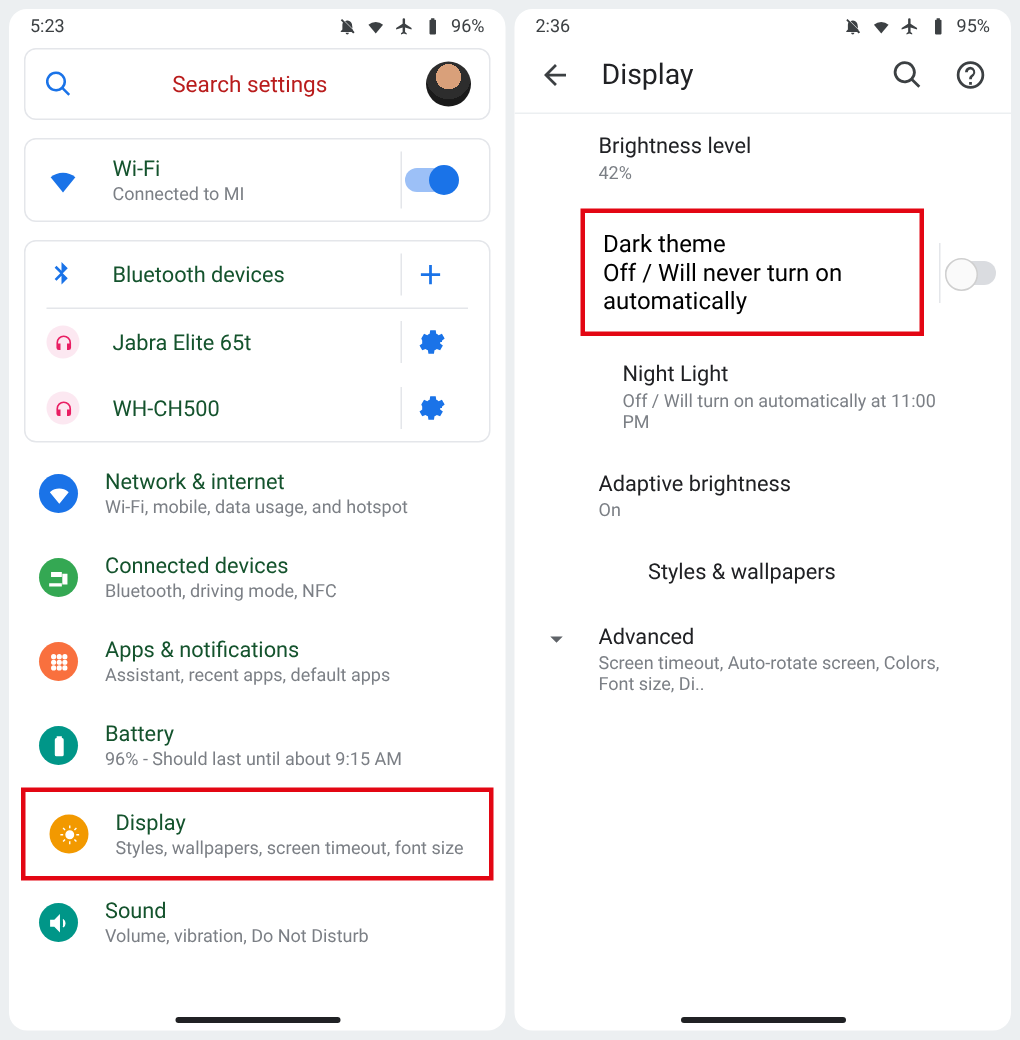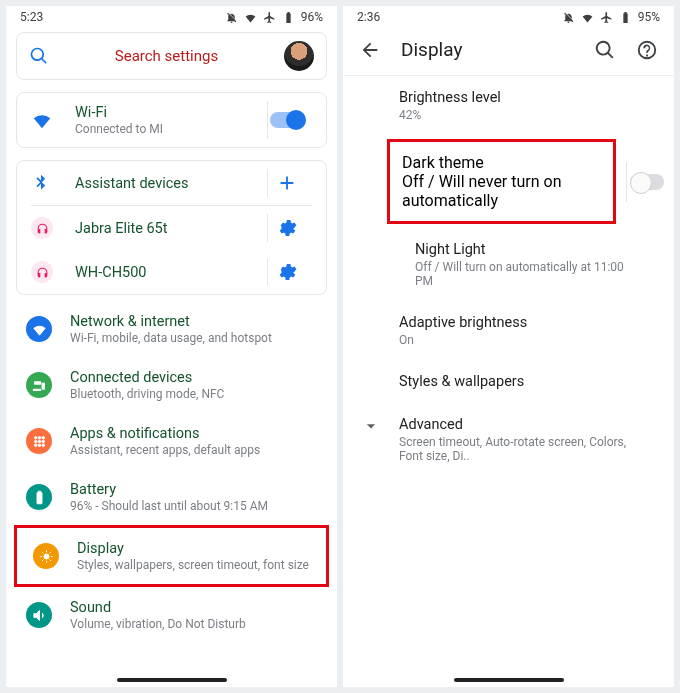--- a/index.html
+++ b/index.html
@@ -10,21 +10,21 @@
     gap: 6px;
     padding: 6px;
     width: 680px;
     height: 693px;
     overflow: hidden;
   }
   .phone {
     background: #ffffff;
     width: 334px;
     height: 681px;
-    border-radius: 0;
+    border-radius: 12px;
     display: flex;
     flex-direction: column;
     position: relative;
     overflow: hidden;
   }
   
   .status {
     display: flex;
     justify-content: space-between;
     align-items: center;
@@ -146,21 +146,21 @@
   </div>
 
   <div class="card">
     <div class="row">
       <div class="iconwrap">
           <svg width="20" height="20" viewBox="0 0 24 24">
             <path fill="#1a73e8" d="M12 2l5 5-4 4 4 4-5 5V13l-4 4-1.5-1.5L11 11 6.5 6.5 8 5l4 4z"></path>
           </svg>
         </div>
       <div class="txt">
-          <div class="title">Assistant devices</div>
+          <div class="title">Bluetooth devices</div>
         </div>
       <div class="vline"></div>
       <div class="tail">
           <svg width="22" height="22" viewBox="0 0 24 24">
             <path fill="#1a73e8" d="M11 5h2v6h6v2h-6v6h-2v-6H5v-2h6z"></path>
           </svg>
         </div>
     </div>
     <div class="divider"></div>
     <div class="row">
@@ -358,21 +358,21 @@
           <div class="sub">Off / Will turn on automatically at 11:00 PM</div>
         </div>
       </div>
       <div class="r-row" style="position: relative;">
         <div class="lead"></div>
         <div class="txt" style="flex:1">
           <div class="title">Adaptive brightness</div>
           <div class="sub">On</div>
         </div>
       </div>
-      <div class="r-row" style="position: relative;">
+      <div class="r-row" style="position: relative; margin-left: 33px;">
         <div class="lead"></div>
         <div class="txt" style="flex:1">
           <div class="title">Styles &amp; wallpapers</div>
         </div>
       </div>
       <div class="r-row" style="position: relative;">
         <div class="lead">
           <svg width="20" height="20" viewBox="0 0 24 24">
             <path fill="#5f6368" d="M7 10l5 5 5-5z"></path>
           </svg>

